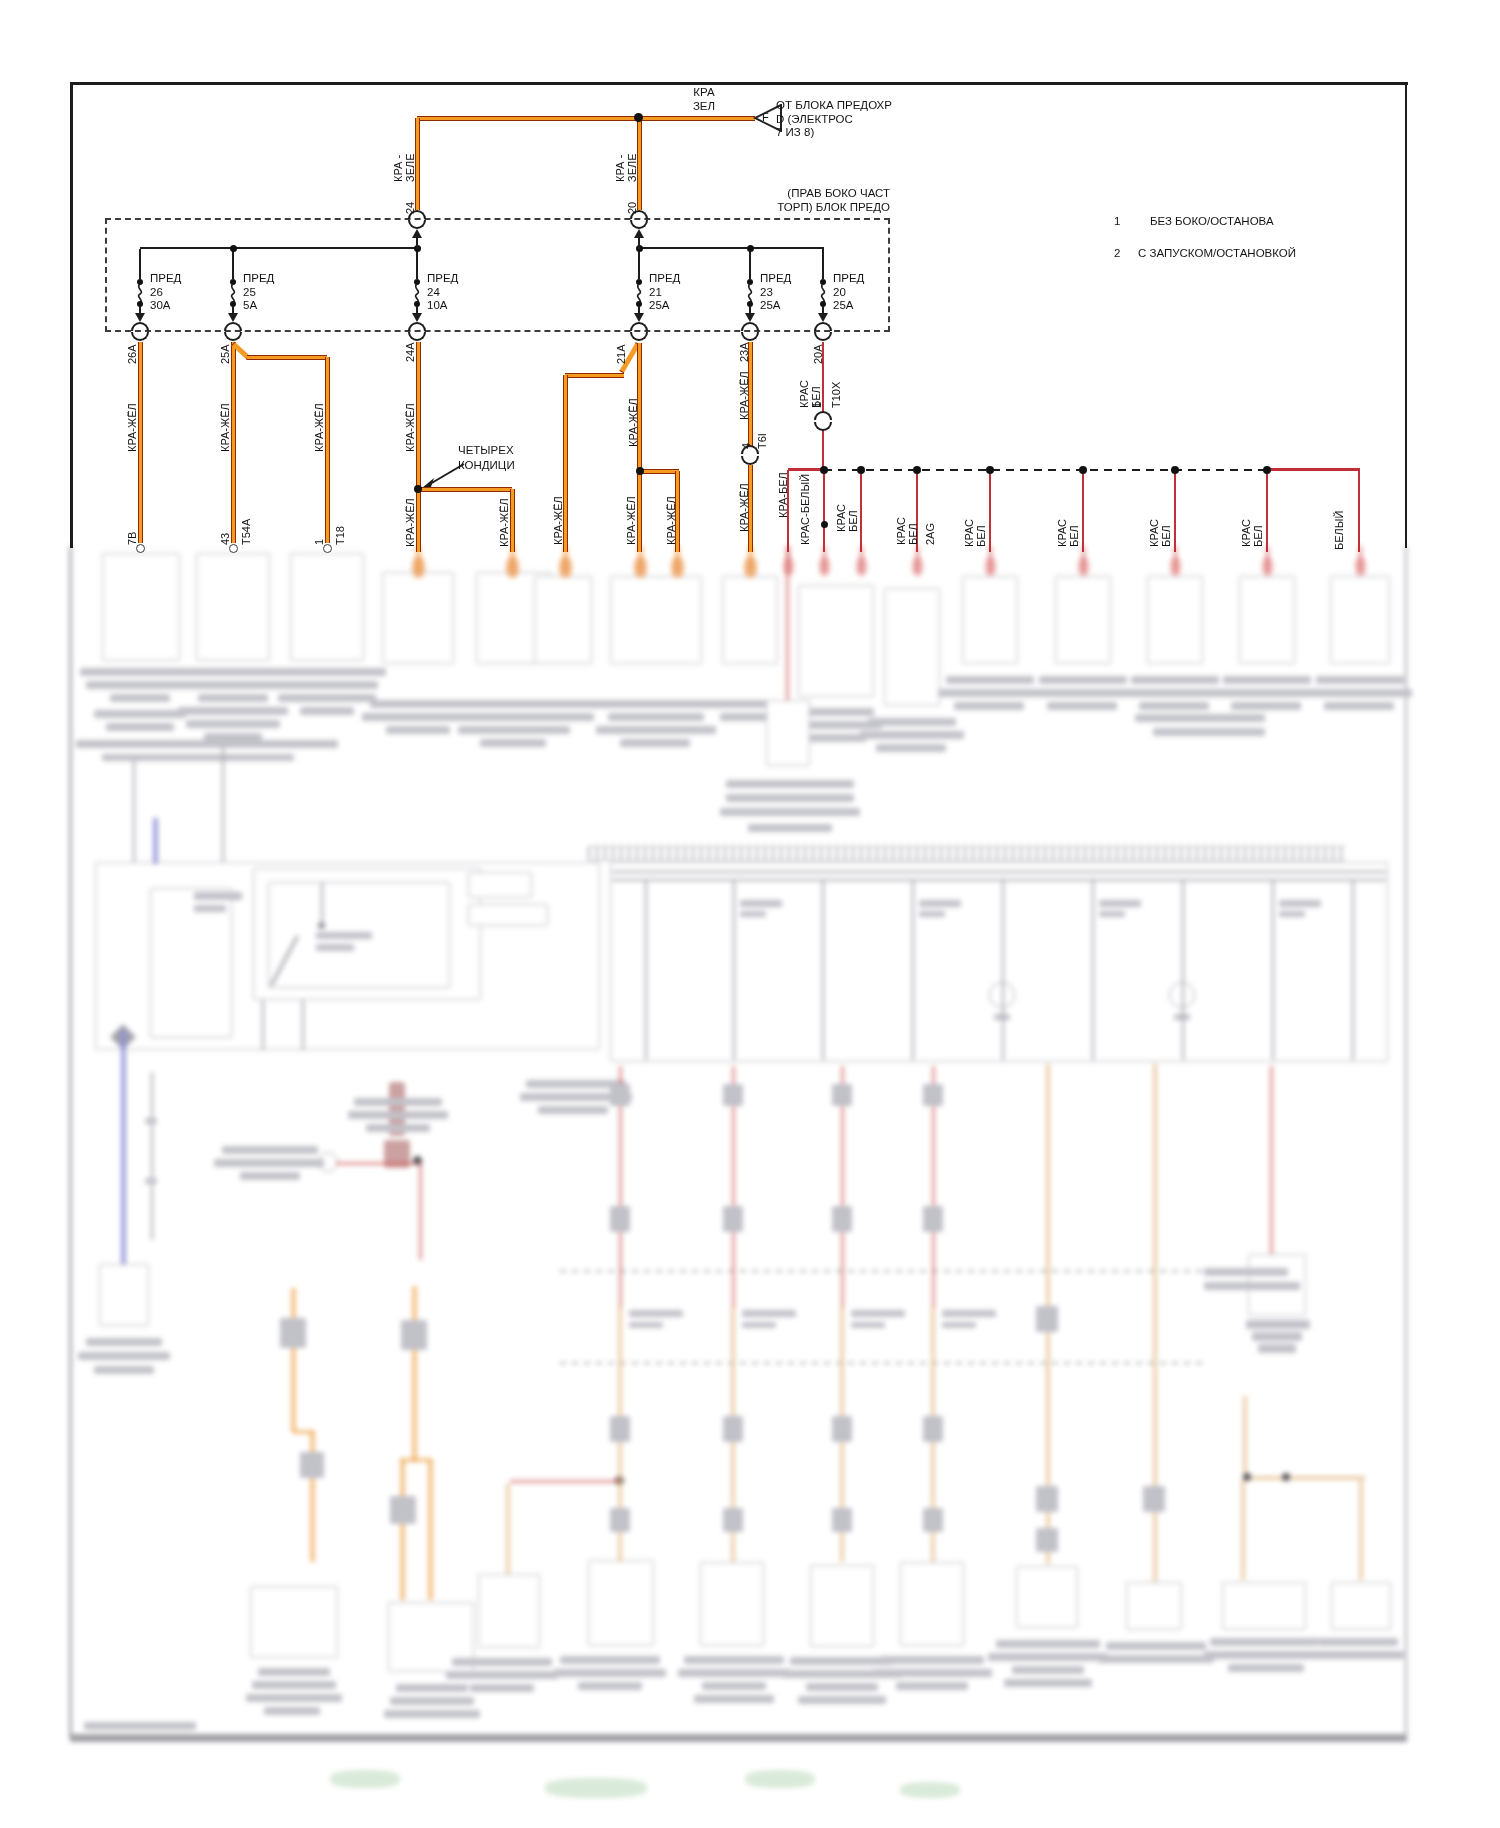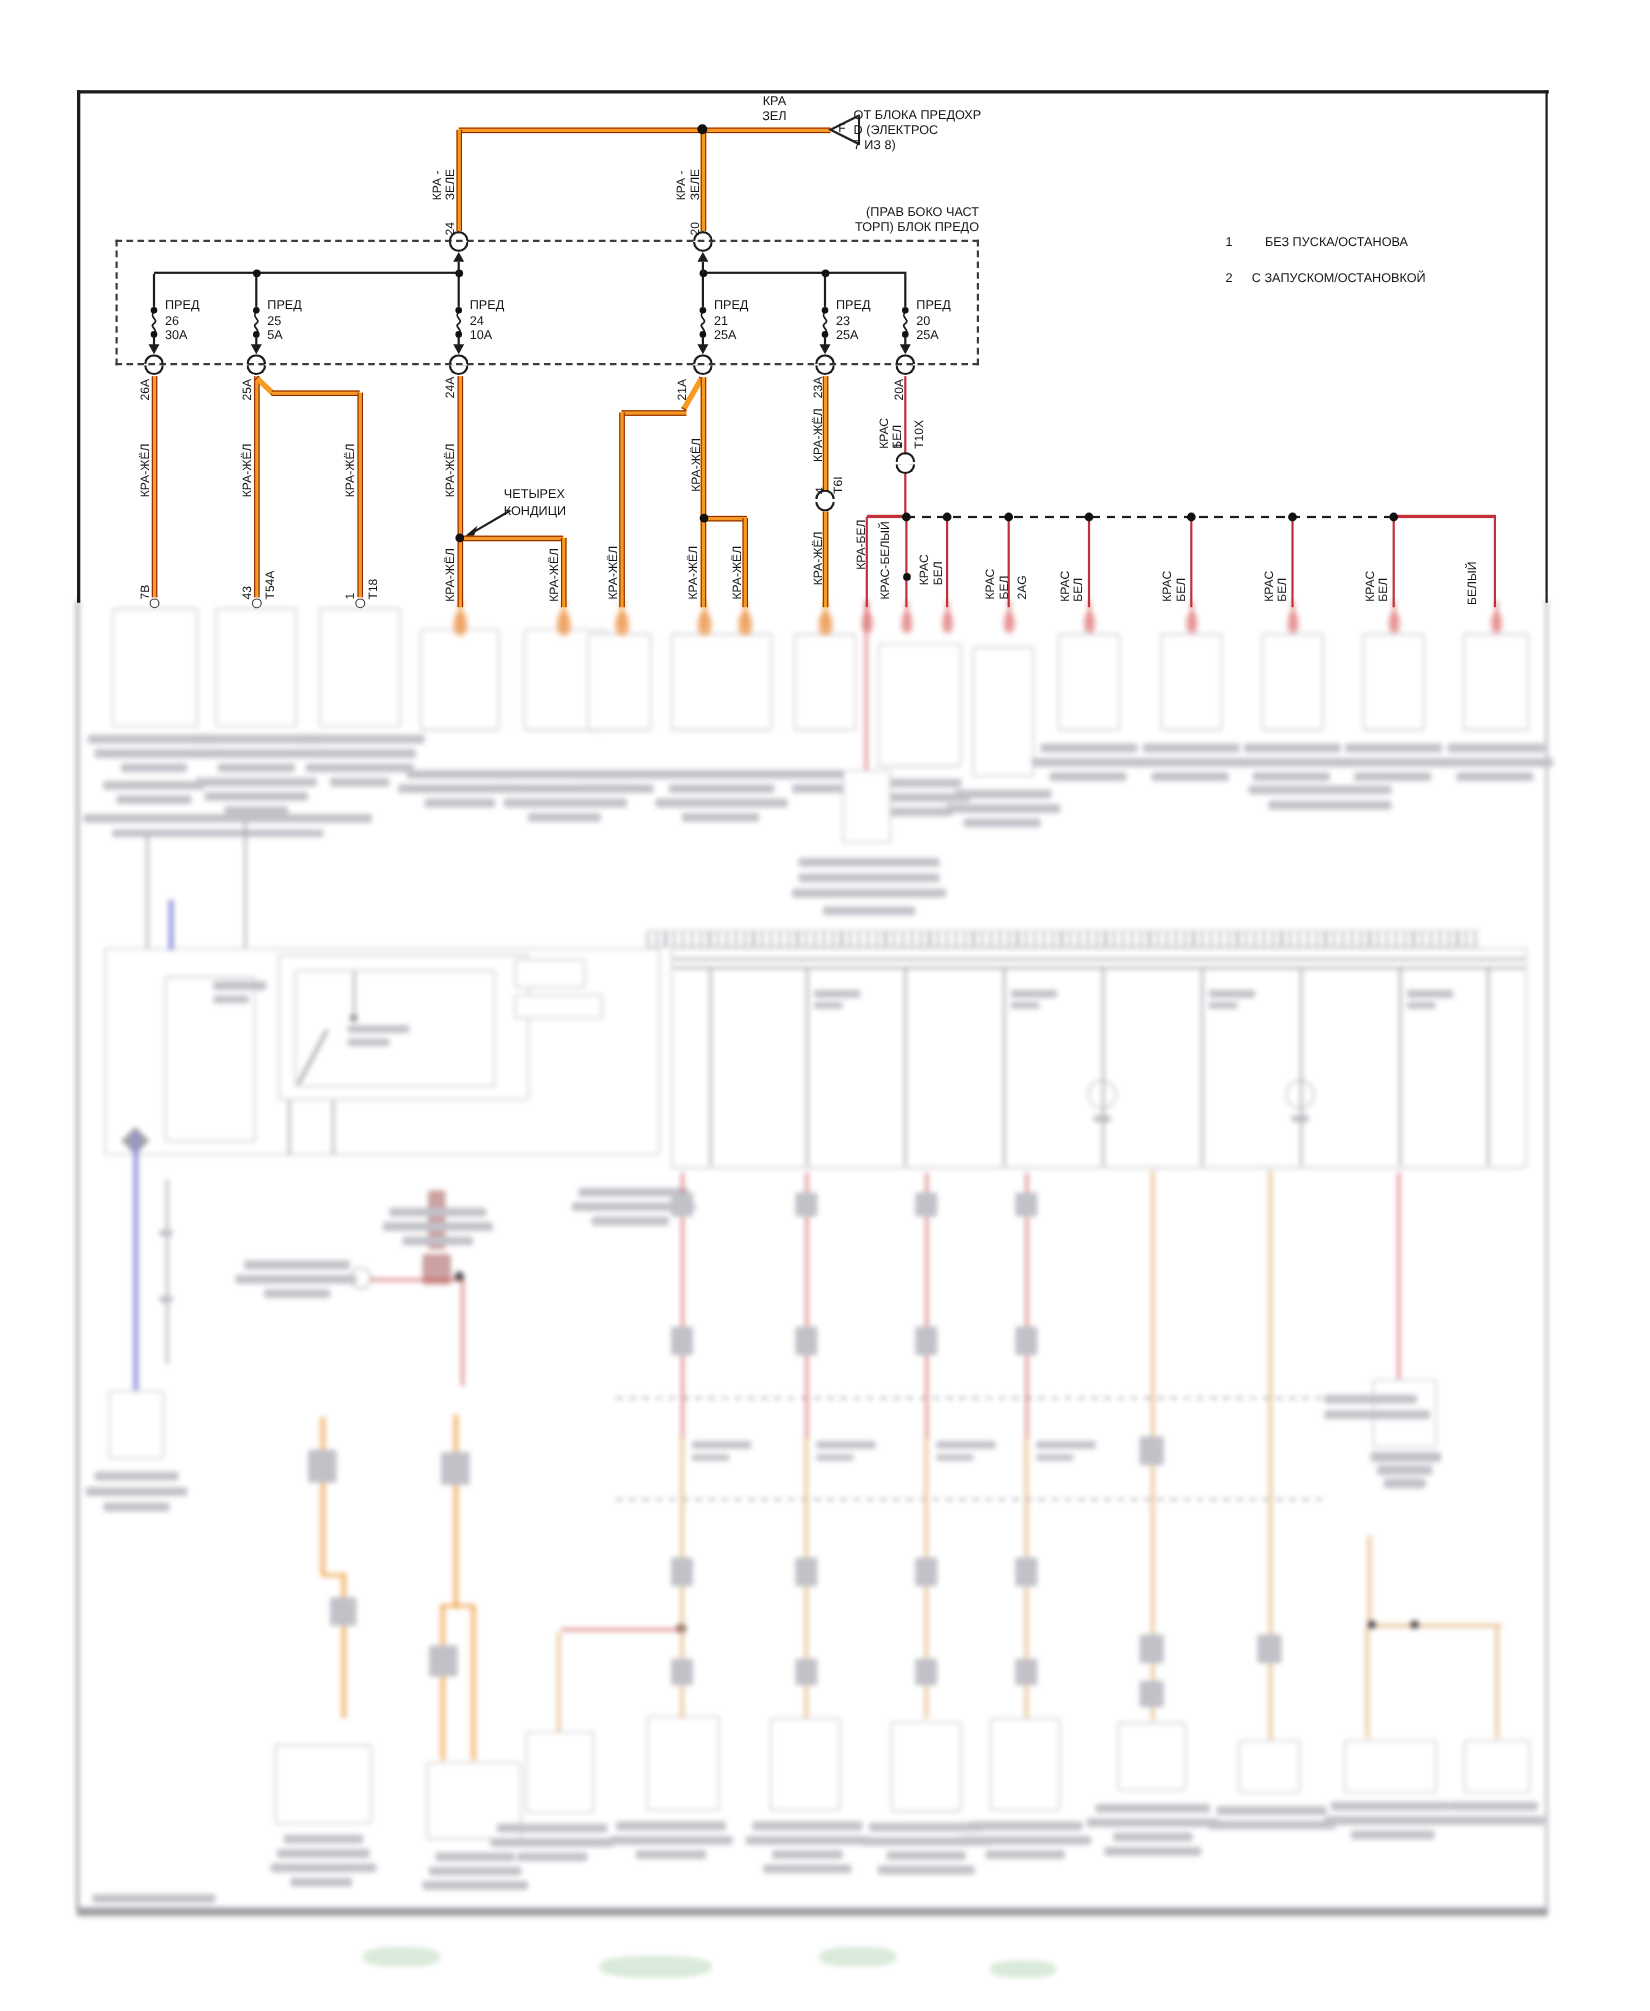--- a/index.html
+++ b/index.html
@@ -364,21 +364,21 @@
 D (ЭЛЕКТРОС
 7 ИЗ 8)</div>
 
     <div class="dashbox" style="left:105px;top:218px;width:785px;height:114px"></div>
     <div class="txt" style="left:640px;top:186px;width:250px;text-align:right;line-height:14px">(ПРАВ БОКО ЧАСТ
 ТОРП) БЛОК ПРЕДО</div>
     <div class="bk" style="left:140px;top:247px;width:278px;height:2px"></div>
     <div class="bk" style="left:639px;top:247px;width:185px;height:2px"></div>
 
     <div class="txt" style="left:1114px;top:215px">1</div>
-    <div class="txt" style="left:1150px;top:215px">БЕЗ ПУСКА/ОСТАНОВА</div>
+    <div class="txt" style="left:1150px;top:215px">БЕЗ БОКО/ОСТАНОВА</div>
     <div class="txt" style="left:1114px;top:247px">2</div>
     <div class="txt" style="left:1138px;top:247px">С ЗАПУСКОМ/ОСТАНОВКОЙ</div>
 
     <div class="txt" style="left:458px;top:443px;line-height:15px">ЧЕТЫРЕХ
 КОНДИЦИ</div>
     <svg class="abs" style="left:418px;top:458px" width="48" height="34" viewBox="0 0 48 34">
         <line x1="46" y1="6" x2="12" y2="26" stroke="#1c1c1c" stroke-width="2"></line>
         <polygon points="4,30 16,20 13,29" fill="#1c1c1c"></polygon>
       </svg>
   <div class="bk" style="left: 139px; top: 249px; width: 2px; height: 30px;"></div>

